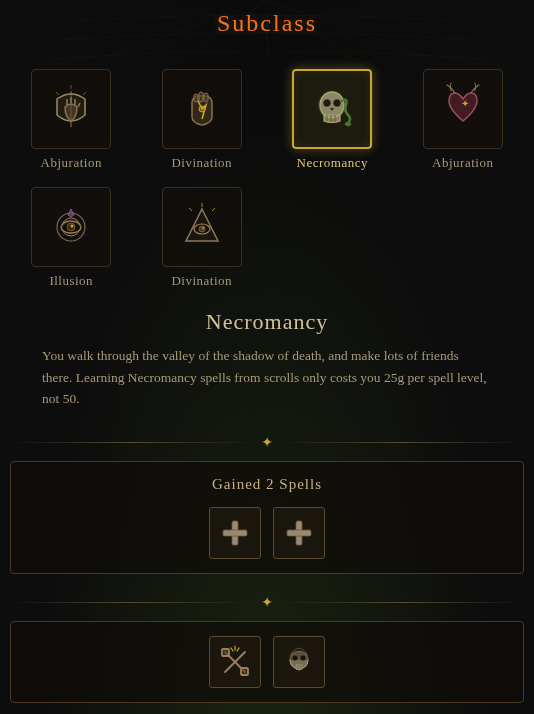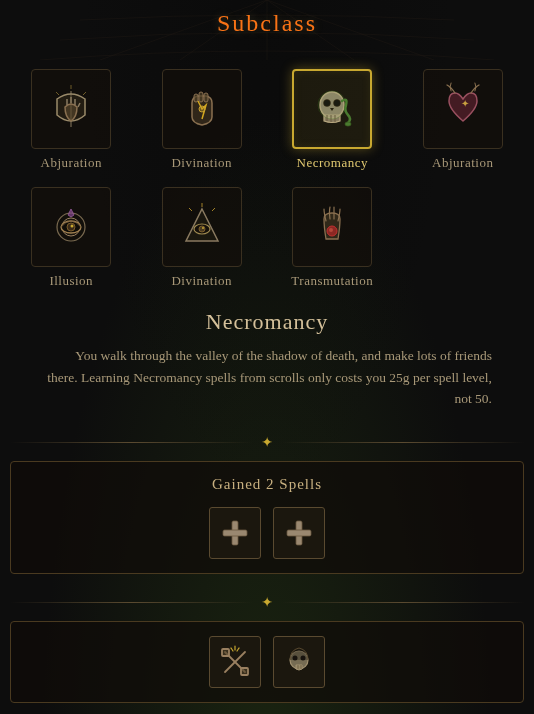--- a/index.html
+++ b/index.html
@@ -110,21 +110,21 @@
       font-size: 22px;
       color: #d4c09a;
       letter-spacing: 1px;
       margin-bottom: 10px;
       font-weight: normal;
     }
 
     .description-text {
       font-size: 13.5px;
       color: #a89878;
-      text-align: right;
+      text-align: left;
       line-height: 1.6;
       max-width: 450px;
       margin-bottom: 18px;
     }
 
     .divider {
       width: 100%;
       display: flex;
       align-items: center;
       margin: 6px 0 10px;
@@ -348,39 +348,20 @@
 
             <line x1="28" y1="8" x2="28" y2="4" stroke="#c8a030" stroke-width="0.8"></line>
             <line x1="38" y1="12" x2="41" y2="9" stroke="#c8a030" stroke-width="0.8"></line>
             <line x1="18" y1="12" x2="15" y2="9" stroke="#c8a030" stroke-width="0.8"></line>
           </g>
         </svg>
       </div>
       <span class="subclass-label">Divination</span>
     </div>
 
-    <div class="subclass-item">
-      <div class="icon-wrapper normal">
-        <svg class="subclass-icon-svg" viewBox="0 0 56 56" xmlns="http://www.w3.org/2000/svg">
-          <g fill="none">
-
-            <path d="M22 40 Q20 28 20 20 Q20 14 28 14 Q36 14 36 20 Q36 28 34 40Z" fill="rgba(80,65,40,0.5)" stroke="#8a7050" stroke-width="1.3"></path>
-
-            <path d="M22 22 Q20 14 20 10" stroke="#8a7050" stroke-width="1.2" stroke-linecap="round"></path>
-            <path d="M26 20 Q25 12 26 8" stroke="#8a7050" stroke-width="1.2" stroke-linecap="round"></path>
-            <path d="M30 20 Q30 12 30 8" stroke="#8a7050" stroke-width="1.2" stroke-linecap="round"></path>
-            <path d="M34 22 Q36 14 36 10" stroke="#8a7050" stroke-width="1.2" stroke-linecap="round"></path>
-
-            <circle cx="28" cy="32" r="5" fill="rgba(180,40,40,0.7)" stroke="#c03030" stroke-width="1"></circle>
-            <circle cx="27" cy="31" r="2" fill="rgba(220,100,80,0.5)"></circle>
-          </g>
-        </svg>
-      </div>
-      <span class="subclass-label">Transmutation</span>
-    </div>
 
   </div>
 
   <h2 class="section-title">Necromancy</h2>
 
   <p class="description-text">You walk through the valley of the shadow of death, and make lots of friends there. Learning Necromancy spells from scrolls only costs you 25g per spell level, not 50.</p>
 
   <div class="divider">
     <div class="divider-line"></div>
     <span class="divider-star">✦</span>

